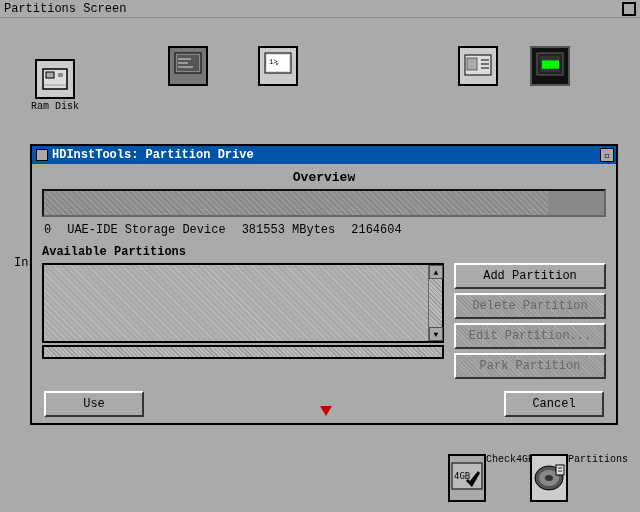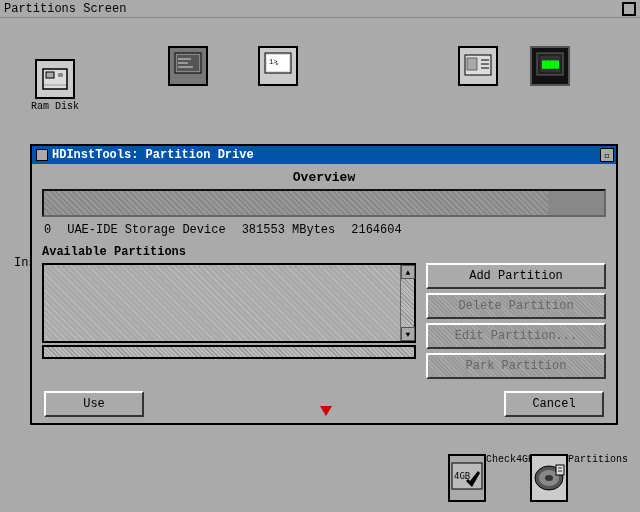--- a/index.html
+++ b/index.html
@@ -303,21 +303,21 @@
         #bbb 1px, #bbb 3px
       );
       margin-top: 2px;
     }
 
     
     .buttons-panel {
       display: flex;
       flex-direction: column;
       gap: 4px;
-      width: 180px;
+      width: 152px;
     }
 
     
     .amiga-btn {
       background: #aaaaaa;
       border-top: 2px solid #fff;
       border-left: 2px solid #fff;
       border-right: 2px solid #333;
       border-bottom: 2px solid #333;
       padding: 4px 8px;

